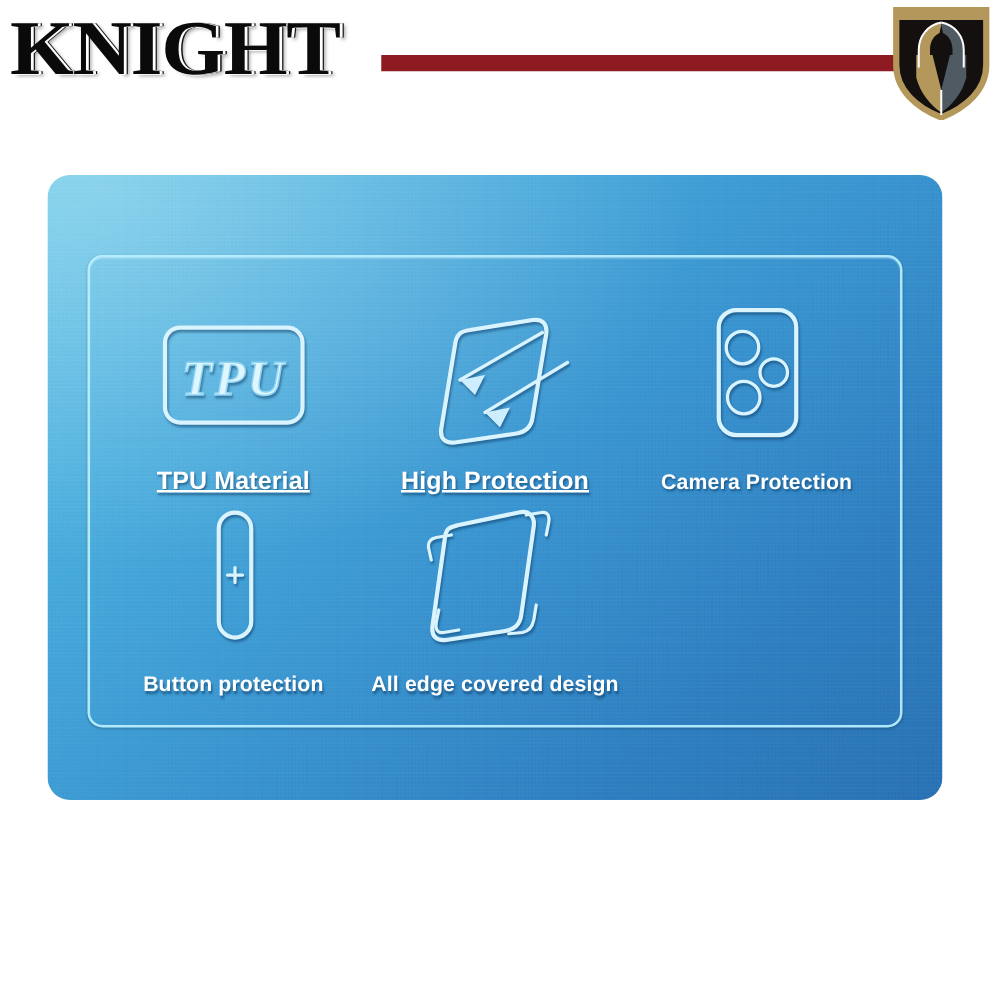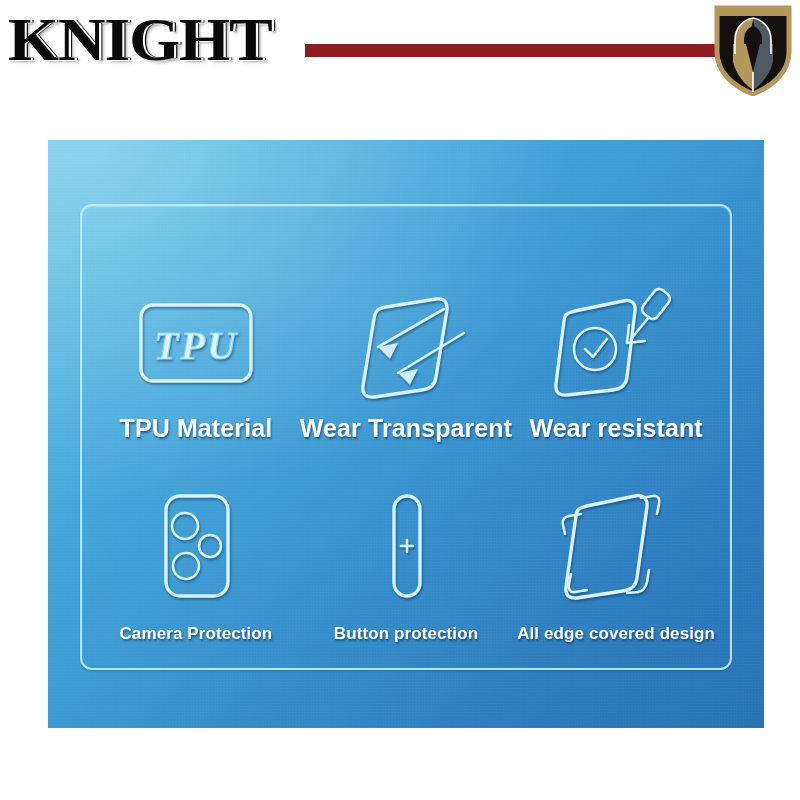--- a/index.html
+++ b/index.html
@@ -29,24 +29,25 @@
     position:absolute;left:305px;top:44px;width:447px;height:13px;
     background:#8f1b22;
   }
 
   
   #team-logo{position:absolute;left:713px;top:4px;width:80px;height:92px;}
   #team-logo svg{display:block;width:80px;height:92px;}
 
   
   #feature-panel{
-    position:absolute;left:48px;top:140px;width:716px;height:588px;
+    position:absolute;left:38px;top:140px;width:716px;height:500px;
     background:
       radial-gradient(115% 105% at 6% 2%, rgba(255,255,255,.30) 0%, rgba(255,255,255,0) 58%),
       linear-gradient(138deg,#5cc3e6 0%,#49addd 24%,#3b95d0 52%,#2f7fc0 78%,#2a72b4 100%);
+    border-radius: 18px;
   }
   
   #panel-grain{
     position:absolute;inset:0;opacity:.16;mix-blend-mode:overlay;
     background-image:
       repeating-linear-gradient(0deg,rgba(255,255,255,.22) 0 1px,rgba(0,0,0,0) 1px 3px),
       repeating-linear-gradient(90deg,rgba(0,0,0,.14) 0 1px,rgba(255,255,255,0) 1px 3px);
   }
   #panel-inner-frame{
     position:absolute;left:32px;top:64px;right:32px;bottom:58px;
@@ -80,21 +81,21 @@
   }
   .glass-fill{fill:#cdeeff;}
 
   .feature-label{
     margin-top:12px;
     color:#ffffff;font-weight:bold;
     text-shadow:1px 2px 2px rgba(0,42,82,.55);
     white-space:nowrap;text-align:center;
     letter-spacing:.1px;
   }
-  .row-1 .feature-label{font-size:25px;line-height:26px;}
+  .row-1 .feature-label{font-size:20px;line-height:26px;text-decoration:underline;}
   .row-2 .feature-label{font-size:17px;line-height:24px;}
   .row-1 .feature-icon{height:120px;}
   .row-2 .feature-icon{height:126px;}
 
   
   .tpu-text{
     font-family:"Liberation Serif",serif;
     font-style:italic;font-weight:bold;
     font-size:40px;fill:#dff6ff;
     stroke:#8fd4f2;stroke-width:1.2;
@@ -158,41 +159,23 @@
 
             <path class="glass-line" d="M46 22 L96 14 C104 13 108 17 107 25 L96 92 C95 100 90 104 82 105 L34 112 C26 113 22 109 23 101 L34 34 C35 26 38 23 46 22 Z"></path>
 
             <line class="glass-line-thin" x1="104" y1="24" x2="38" y2="62"></line>
             <path class="glass-fill" d="M38 62 L58 58 L50 74 Z"></path>
 
             <line class="glass-line-thin" x1="124" y1="48" x2="58" y2="88"></line>
             <path class="glass-fill" d="M58 88 L78 84 L70 100 Z"></path>
           </svg>
         </div>
-        <div class="feature-label">Wear Transparent</div>
-      </div>
-
-      <div class="feature-cell row-1">
-        <div class="feature-icon">
-          <svg width="134" height="116" viewBox="0 0 134 116">
-
-            <path class="glass-line" d="M26 26 L74 16 C82 14 87 18 86 26 L78 92 C77 100 72 104 64 105 L18 110 C10 111 6 107 7 99 L15 36 C16 28 19 28 26 26 Z"></path>
-
-            <circle class="glass-line-thin" cx="46" cy="64" r="21"></circle>
-            <path class="glass-line-thin" d="M36 64 L44 72 L58 54"></path>
-
-            <rect class="glass-line-thin" x="98" y="4" width="18" height="30" rx="6" transform="rotate(38 107 19)"></rect>
-
-            <line class="glass-line-thin" x1="100" y1="32" x2="82" y2="54"></line>
-
-            <path class="glass-line-thin" d="M96 56 L78 58 L80 40"></path>
-          </svg>
-        </div>
-        <div class="feature-label">Wear resistant</div>
-      </div>
+        <div class="feature-label">High Protection</div>
+      </div>
+
 
       <div class="feature-cell row-2">
         <div class="feature-icon">
           <svg width="104" height="114" viewBox="0 0 104 114">
             <rect class="glass-line" x="22" y="6" width="62" height="100" rx="14"></rect>
             <circle class="glass-line-thin" cx="41" cy="36" r="13"></circle>
             <circle class="glass-line-thin" cx="66" cy="56" r="11"></circle>
             <circle class="glass-line-thin" cx="42" cy="76" r="13"></circle>
           </svg>
         </div>

